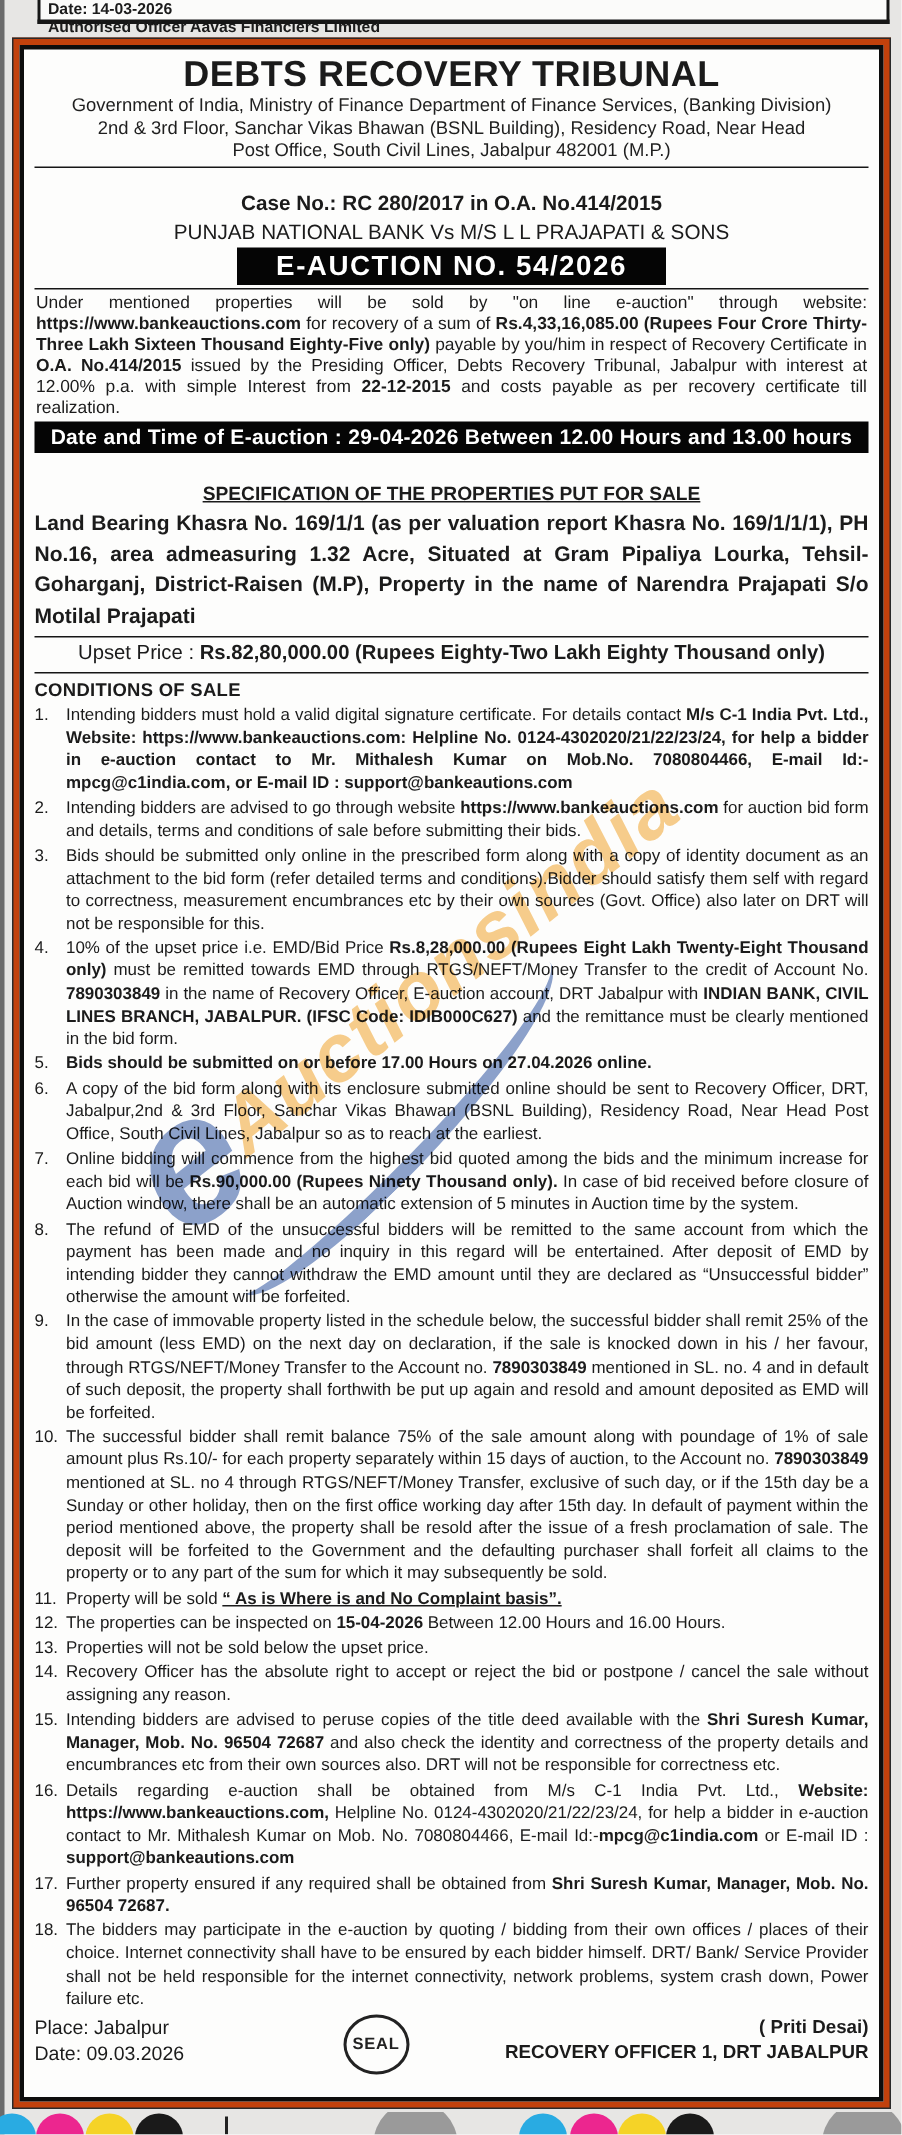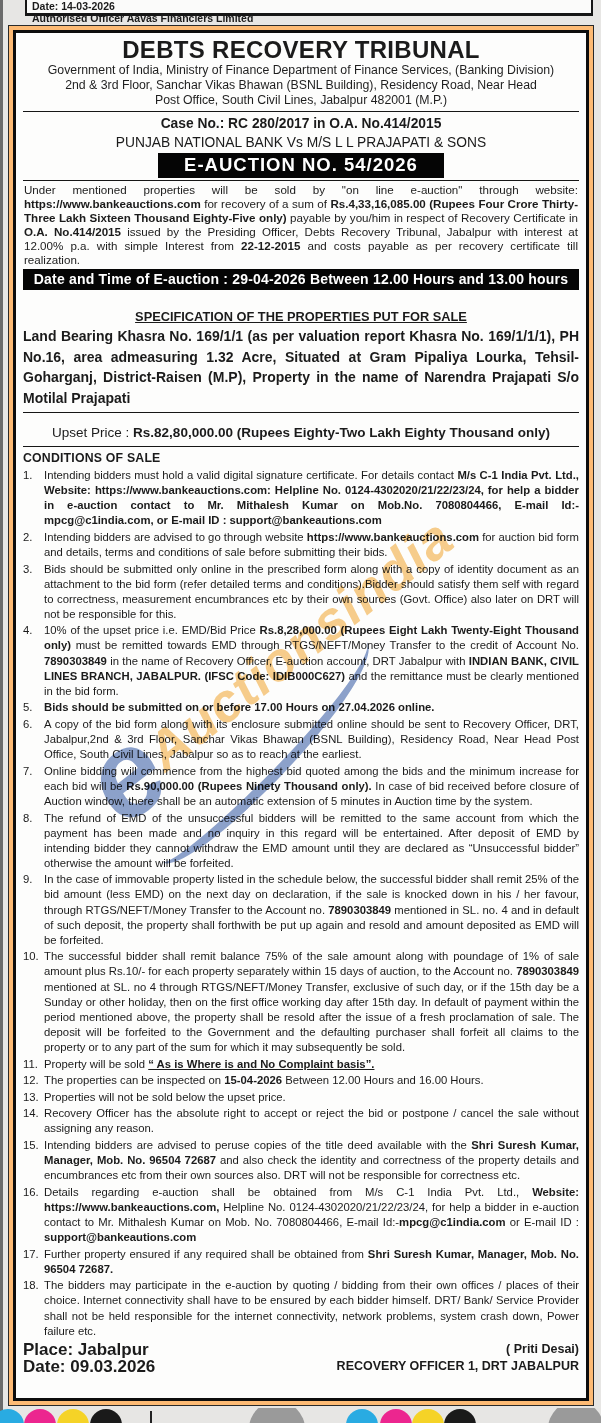--- a/index.html
+++ b/index.html
@@ -21,38 +21,38 @@
     display:flex; justify-content:space-between; align-items:flex-start;
     font-size:10.5px; font-weight:700; padding:0 5px;
     line-height:12px;
     flex-direction:column;
   }
 
   
   .doc-outer {
     position:absolute; left:8px; right:7px; top:25px; height:1381px;
     border:1.5px solid #2a2a2a;
-    background:#fdba74;
+    background:#c2410c;
     padding:4px;
   }
   .doc {
     position:relative;
     border:3.5px solid #0d0d0d;
     background:#fdfdfc;
     height:100%;
     padding:3px 7px 4px 7px;
     overflow:hidden;
   }
   .doc-content { position:relative; z-index:1; }
 
   .title { text-align:center; font-size:24px; font-weight:700; letter-spacing:.3px; line-height:27px; }
   .addr  { text-align:center; font-size:12.3px; line-height:15px; color:#1f1f1f; }
   .sep   { border-top:1.5px solid #161616; margin-top:3px; }
 
-  .case-line    { text-align:center; font-size:13.8px; font-weight:700; line-height:19px; margin-top:2px; }
+  .case-line    { text-align:center; font-size:13.8px; font-weight:700; line-height:19px; margin-top:14px; }
   .parties-line { text-align:center; font-size:13.8px; font-weight:400; line-height:19px; }
 
   .auction-bar {
     width:max-content; margin:1px auto 0 auto; background:#050505; color:#fff;
     font-size:18.5px; font-weight:700; letter-spacing:1px; padding:1px 26px 2px 26px;
   }
 
   .intro {
     border-top:1.5px solid #161616; margin-top:2px; padding:2px 1px 3px 1px;
     font-size:11.6px; line-height:13.9px; text-align:justify;
@@ -66,35 +66,35 @@
   .spec-head {
     text-align:center; font-size:12.8px; font-weight:700; text-decoration:underline;
     margin-top:18px; line-height:17px;
   }
   .property {
     font-size:14px; font-weight:700; line-height:20.5px; text-align:justify; margin-top:1px;
   }
 
   .upset-row {
     border-top:1.5px solid #161616; border-bottom:1.5px solid #161616;
-    text-align:center; font-size:13.5px; padding:12px 0 6px 0; margin-top:4px;
+    text-align:center; font-size:13.5px; padding:2px 0 6px 0; margin-top:4px;
   }
   .upset-row b { font-weight:700; }
 
   .cond-head { font-size:12.3px; font-weight:700; margin-top:3px; line-height:16px; letter-spacing:.2px; }
 
   .cond-list { margin-top:1px; }
   .cond-item { display:flex; font-size:11.3px; line-height:15.1px; margin-top:1.5px; }
   .cond-num  { flex:0 0 21px; text-align:left; }
   .cond-text { flex:1; text-align:justify; }
 
   .footer {
     display:flex; align-items:flex-start; margin-top:2px;
   }
-  .footer-left  { flex:1; font-size:17px; font-weight:700; line-height:17px; }
+  .footer-left  { flex:1; font-size:13px; font-weight:400; line-height:17px; }
   .footer-mid   { flex:0 0 120px; display:flex; justify-content:center; }
   .seal {
     width:44px; height:40px; border:2px solid #222; border-radius:50%;
     display:flex; align-items:center; justify-content:center;
     font-size:11px; font-weight:700; letter-spacing:.5px; color:#222;
   }
   .footer-right { flex:1.6; text-align:right; font-size:12.5px; font-weight:700; line-height:17px; }
 
   
   .watermark {
@@ -229,20 +229,23 @@
           <div class="cond-item">
             <span class="cond-num">18.</span>
             <span class="cond-text"><span>The bidders may participate in the e-auction by quoting / bidding from their own offices / places of their choice. Internet connectivity shall have to be ensured by each bidder himself. DRT/ Bank/ Service Provider shall not be held responsible for the internet connectivity, network problems, system crash down, Power failure etc.</span></span>
           </div>
         </div>
 
       <div class="footer">
         <div class="footer-left">
           <div>Place: Jabalpur</div>
           <div>Date: 09.03.2026</div>
+        </div>
+        <div class="footer-mid">
+          <div class="seal">SEAL</div>
         </div>
         <div class="footer-right">
           <div>( Priti Desai)</div>
           <div>RECOVERY OFFICER 1,  DRT JABALPUR</div>
         </div>
       </div>
     </div>
 
     <div class="watermark">
       <div class="wm-inner">

